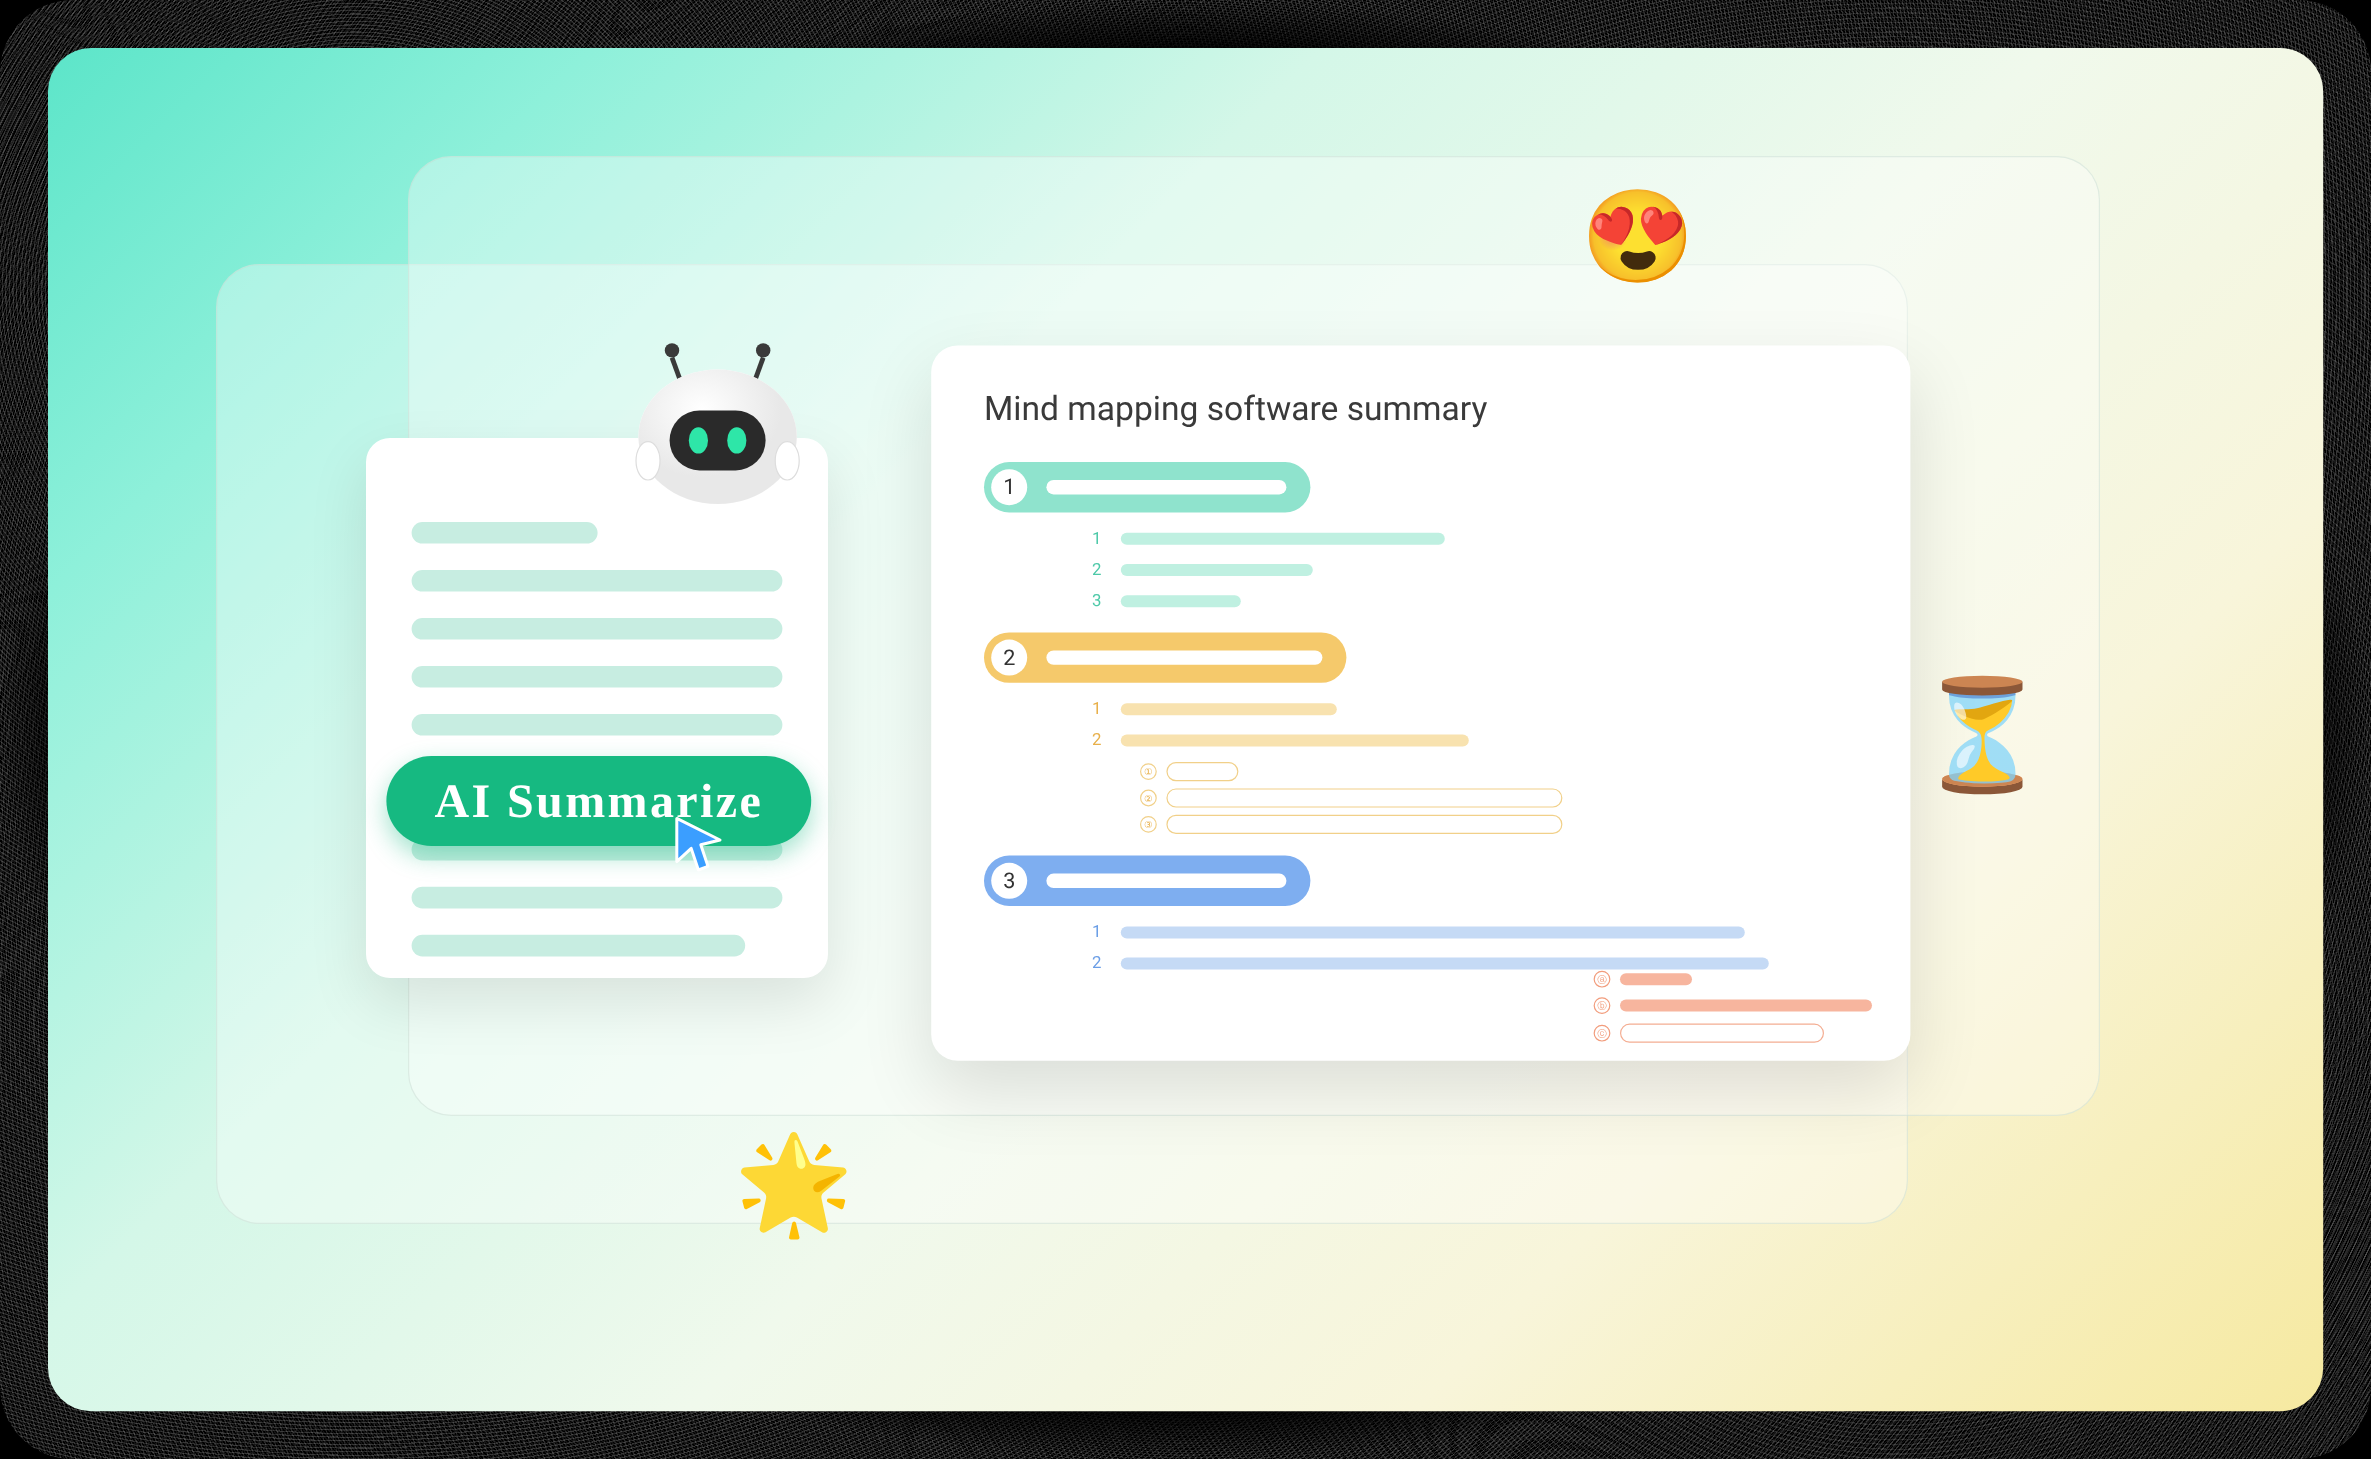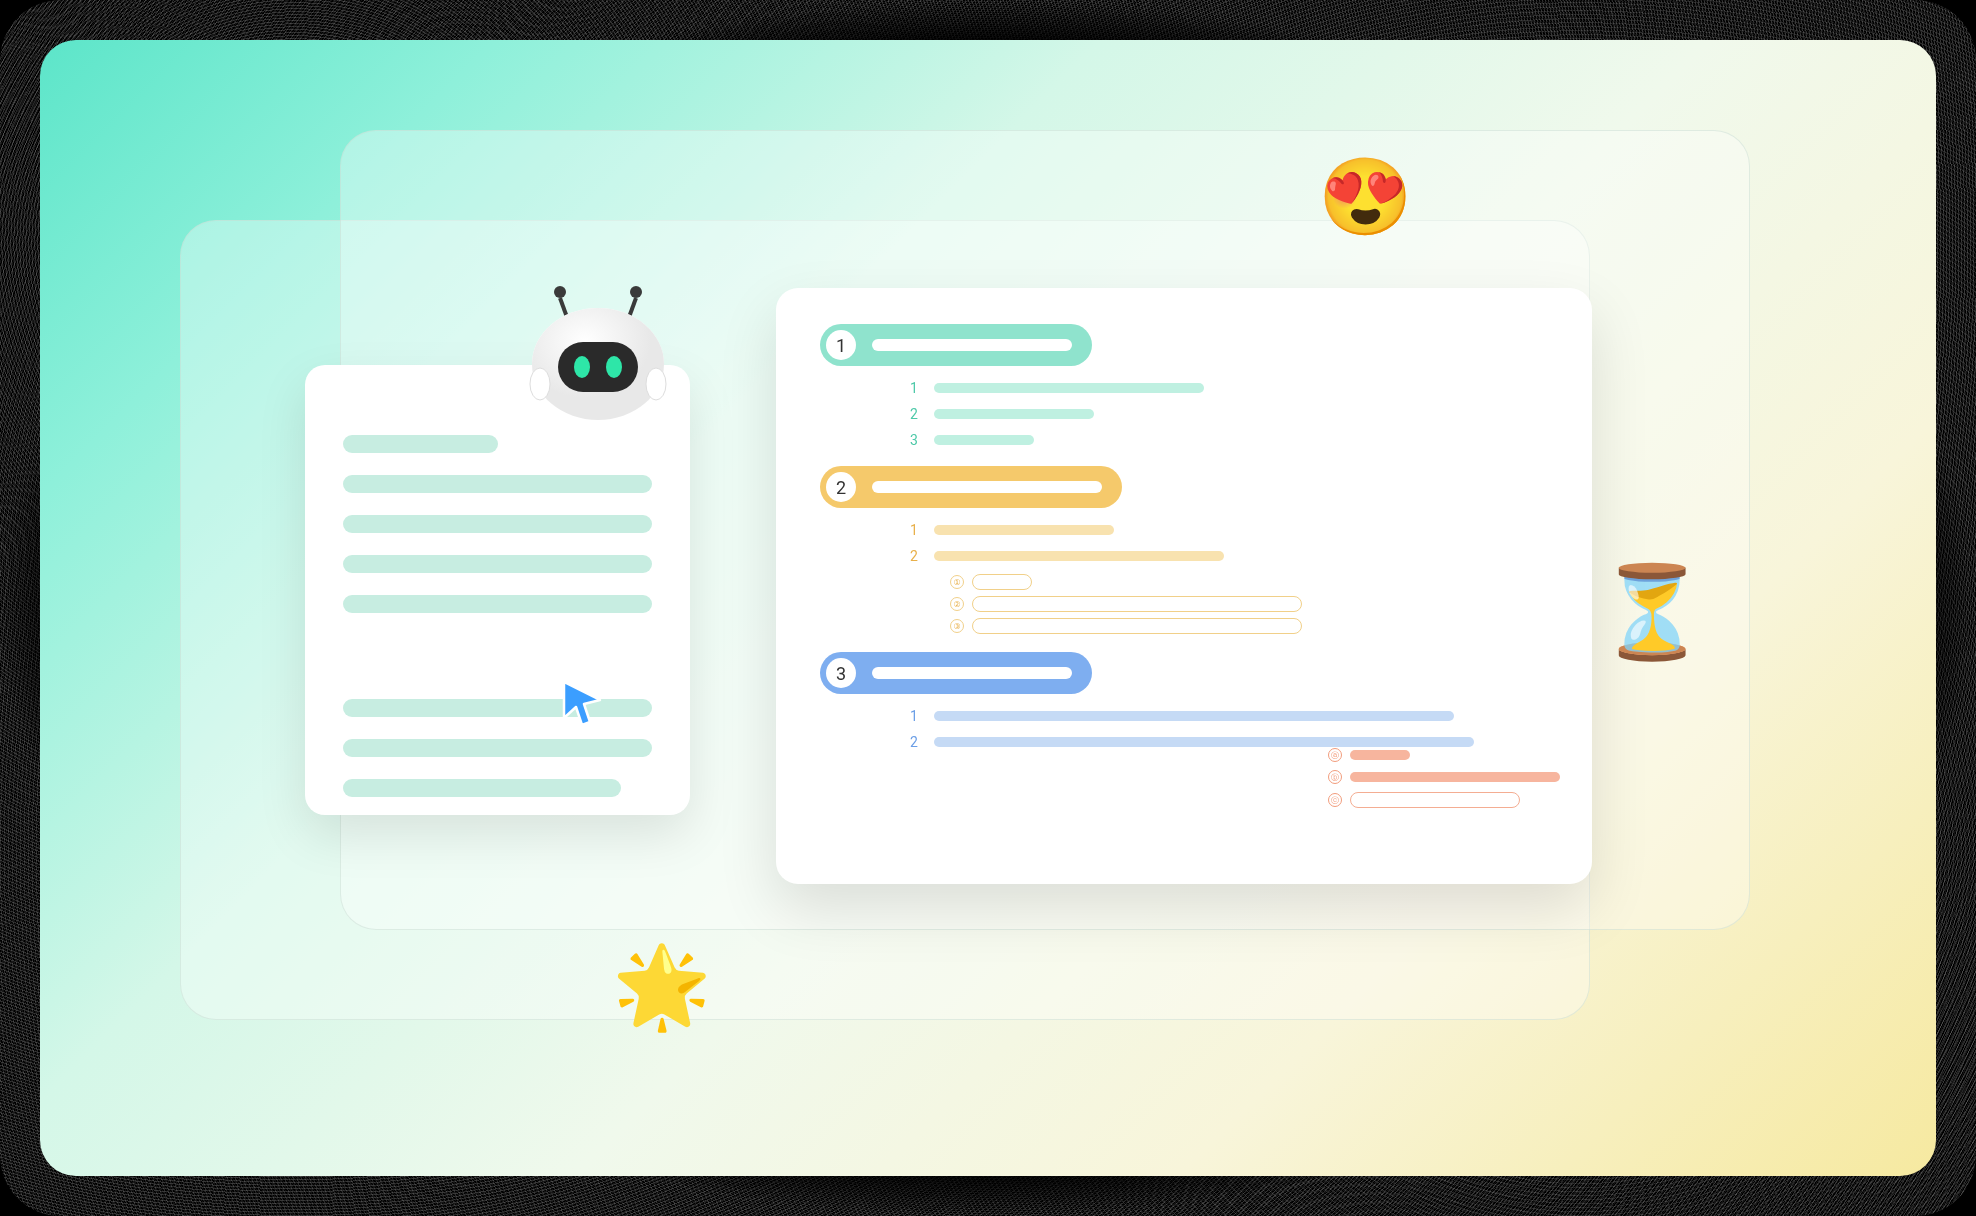--- a/index.html
+++ b/index.html
@@ -227,20 +227,23 @@
       <div class="doc-line full"></div>
       <div class="doc-line full"></div>
       <div class="doc-line full"></div>
       <div style="height:42px"></div>
       <div class="doc-line full"></div>
       <div class="doc-line full"></div>
       <div class="doc-line mid"></div>
     </div>
   </div>
 
+  <div class="ai-btn">
+    <span>AI Summarize</span>
+  </div>
 
   <svg class="cursor-icon" width="46" height="50" viewBox="0 0 46 50">
     <path d="M4 4 L40 22 L24 26 L30 44 L22 47 L16 29 L4 40 Z" fill="#3b9eff" stroke="#fff" stroke-width="2.5" stroke-linejoin="round"></path>
   </svg>
 
   <svg class="robot" width="180" height="180" viewBox="0 0 180 180">
     <circle cx="52" cy="20" r="6" fill="#3a3a3a"></circle>
     <line x1="52" y1="26" x2="60" y2="48" stroke="#3a3a3a" stroke-width="4"></line>
     <circle cx="128" cy="20" r="6" fill="#3a3a3a"></circle>
     <line x1="128" y1="26" x2="120" y2="48" stroke="#3a3a3a" stroke-width="4"></line>
@@ -254,20 +257,21 @@
       </radialGradient>
     </defs>
     <rect x="50" y="70" width="80" height="50" rx="25" fill="#2a2a2a"></rect>
     <ellipse cx="74" cy="95" rx="8" ry="11" fill="#2ee6a8"></ellipse>
     <ellipse cx="106" cy="95" rx="8" ry="11" fill="#2ee6a8"></ellipse>
     <ellipse cx="32" cy="112" rx="10" ry="16" fill="#fff" stroke="#ddd" stroke-width="1"></ellipse>
     <ellipse cx="148" cy="112" rx="10" ry="16" fill="#fff" stroke="#ddd" stroke-width="1"></ellipse>
   </svg>
 
   <div class="summary-card">
+    <div class="summary-title">Mind mapping software summary</div>
 
     <div class="section s1">
       <div class="section-header">
         <div class="num-circle">1</div>
         <div class="header-bar"></div>
       </div>
       <div class="sublist">
         <div class="subitem">
             <span class="subnum">1</span>
             <div class="subbar" style="width:270px"></div>

